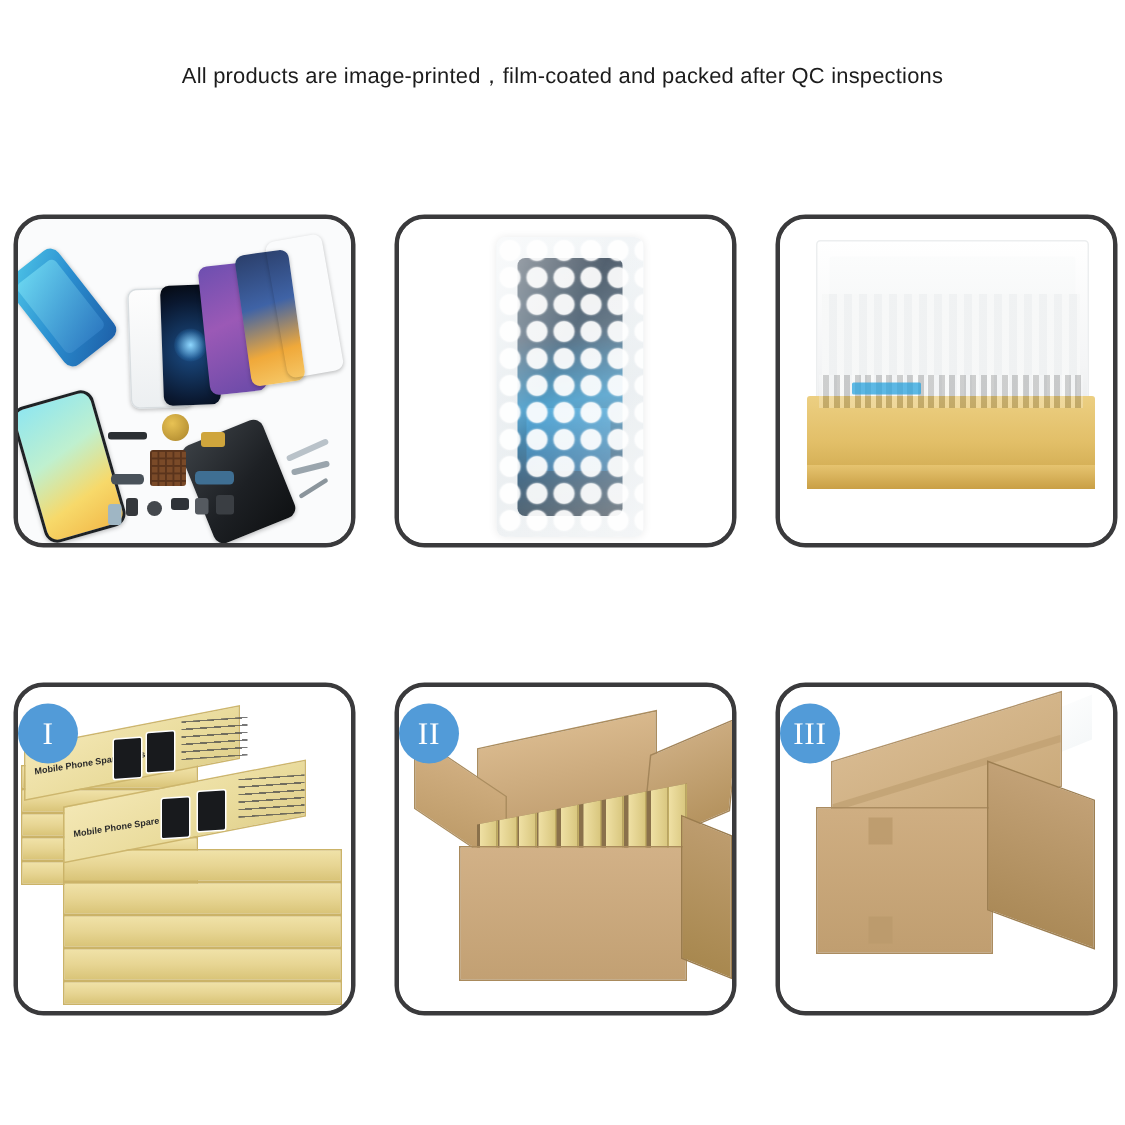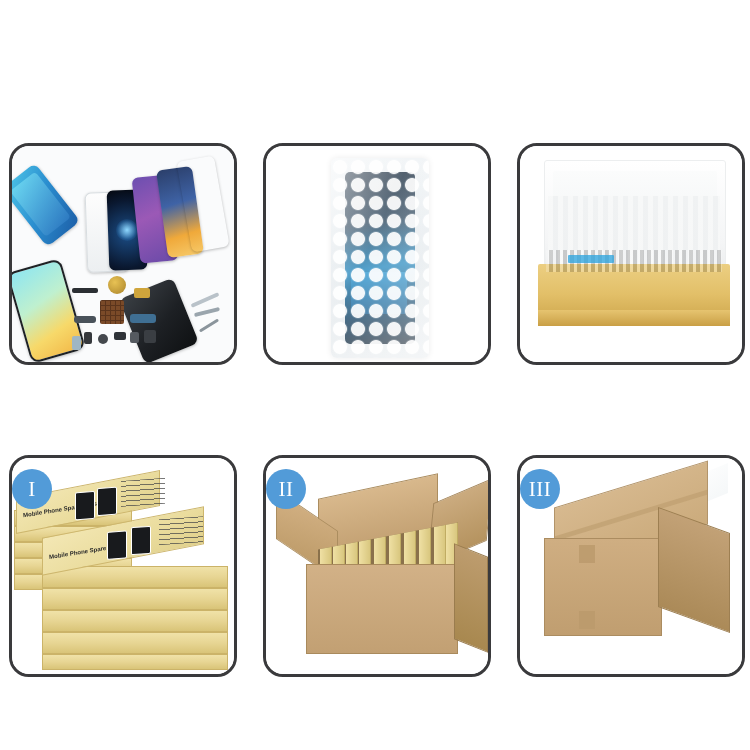--- a/index.html
+++ b/index.html
@@ -376,20 +376,21 @@
     background: linear-gradient(160deg,rgba(255,255,255,.85),rgba(235,240,242,.5));
     transform: skewY(-22deg);
   }
 </style>
 </head>
 <body>
 
 <div class="page">
 
   <div class="header">
+    <div class="subtitle">All products are image-printed，film-coated and packed after QC inspections</div>
   </div>
 
   <div class="grid">
 
     <div class="panel p1">
       <div class="inner">
         <div class="scene1">
           <div class="ph ph-blue"></div>
           <div class="ph ph-glass"></div>
           <div class="ph ph-dark"></div>

